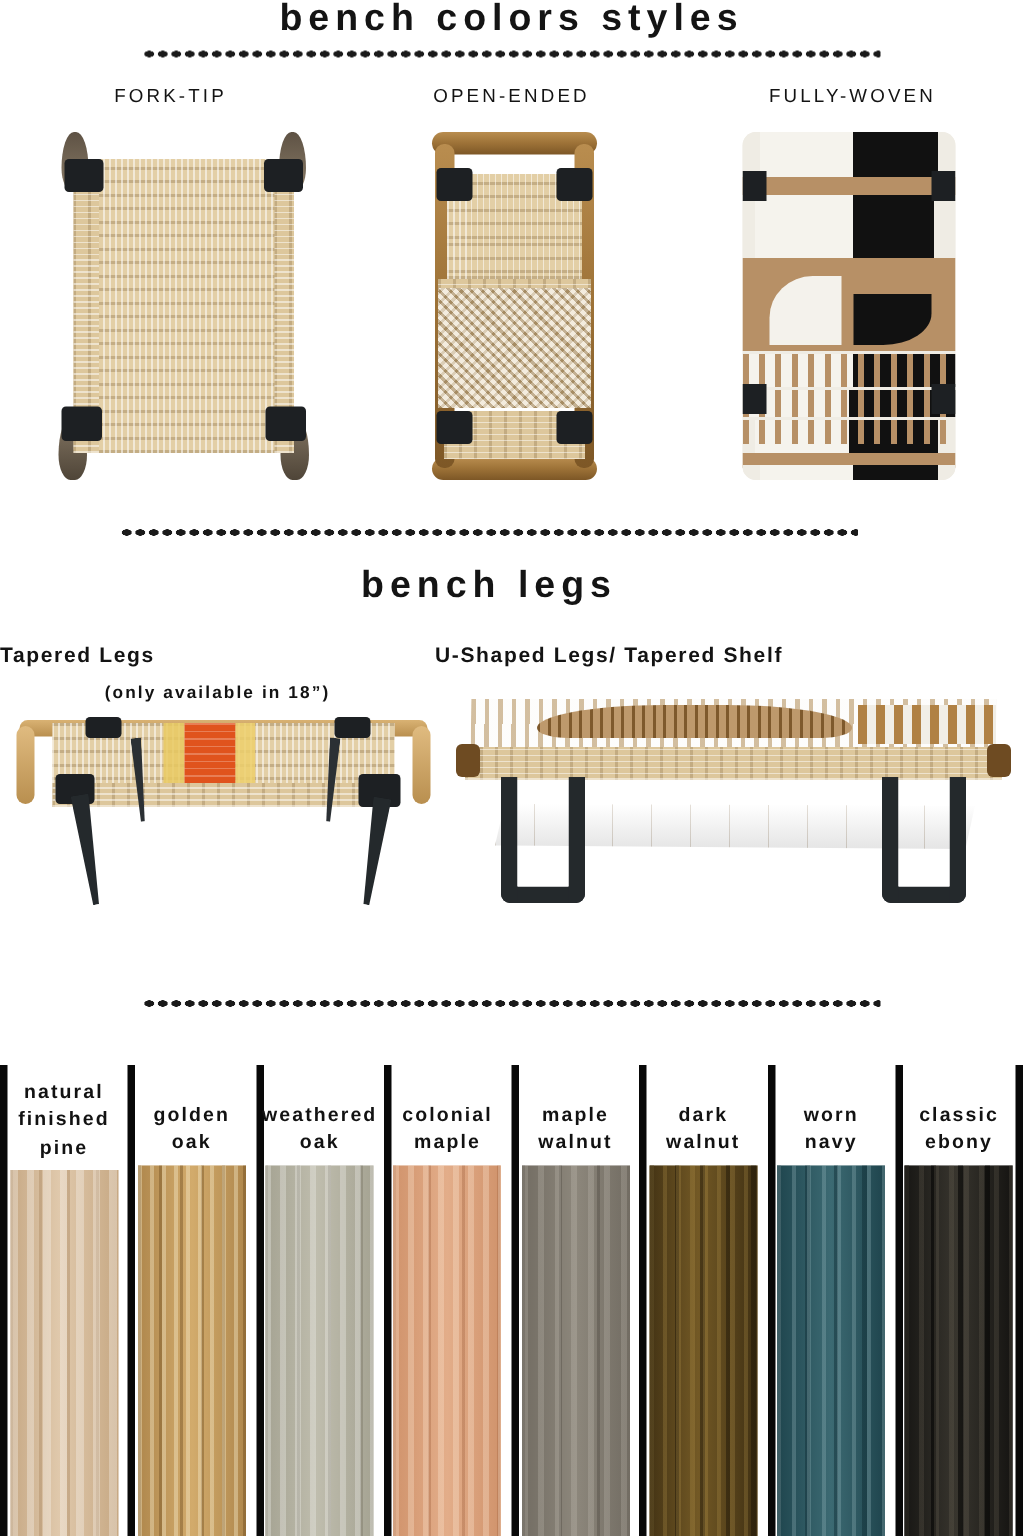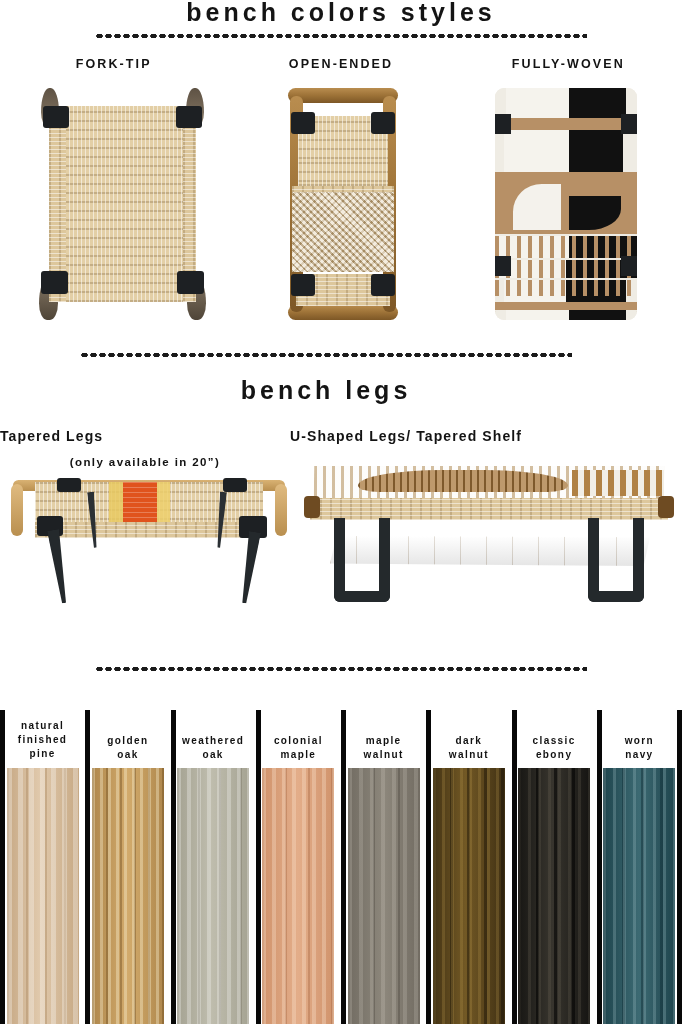--- a/index.html
+++ b/index.html
@@ -10,21 +10,21 @@
   .section-title{
     text-align:center;font-weight:bold;font-size:25px;letter-spacing:4px;
     color:#141414;line-height:1;
   }
   .dots{
     height:6px;margin:8px auto 0 auto;
     background-image:radial-gradient(#1a1a1a 48%, rgba(0,0,0,0) 52%);
     background-size:9px 6px;background-repeat:repeat-x;background-position:left center;
   }
   .item-label{
-    text-align:center;font-weight:bold;font-size:12.5px;letter-spacing:2.1px;color:#131313;
+    text-align:center;font-weight:normal;font-size:12.5px;letter-spacing:2.1px;color:#131313;
   }
   .leg-label{
     text-align:left;font-weight:bold;font-size:14px;letter-spacing:1.1px;color:#131313;
   }
   .leg-sub{
     text-align:center;font-weight:bold;font-size:11.5px;letter-spacing:1.4px;color:#131313;
   }
 
   
   .frame-art{position:relative;}
@@ -52,21 +52,21 @@
   
   #stain-strip{position:absolute;left:0;right:0;bottom:0;display:flex;}
   .stain-col{position:relative;flex:1 1 0;display:flex;flex-direction:column;align-items:center;}
   .stain-col:before,.stain-col:after{
     content:"";position:absolute;top:0;bottom:0;width:5px;background:#080808;
   }
   .stain-col:before{left:0;}
   .stain-col:after{right:0;display:none;}
   .stain-col:last-child:after{display:block;}
   .stain-name{
-    margin-top:9px;text-align:center;font-weight:bold;font-size:10px;letter-spacing:1.4px;
+    margin-top:9px;text-align:center;font-weight:bold;font-size:13px;letter-spacing:1.4px;
     line-height:1.42;color:#121212;z-index:2;padding:0 3px;
   }
   .stain-chip{
     margin-top:6px;width:72px;flex:1 1 auto;
     background-repeat:no-repeat;background-size:100% 100%;
   }
 </style>
 </head>
 <body>
 
@@ -159,21 +159,21 @@
 </div>
 
 <div style="position:absolute;left:0;top:344px;width:652px;">
   <div class="dots" style="width:492px;"></div>
 
   <div class="section-title" style="margin-top:20px;">bench legs</div>
 
   <div style="display:flex;margin-top:25px;">
     <div style="flex:0 0 290px;">
       <div class="leg-label">Tapered Legs</div>
-      <div class="leg-sub" style="margin-top:12px;">(only available in 20”)</div>
+      <div class="leg-sub" style="margin-top:12px;">(only available in 18”)</div>
     </div>
     <div style="flex:1 1 auto;">
       <div class="leg-label">U-Shaped Legs/ Tapered Shelf</div>
     </div>
   </div>
 </div>
 
 <div style="position:absolute;left:5px;top:478px;width:288px;height:130px;">
 
   <div style="position:absolute;left:8px;top:2px;width:272px;height:11px;border-radius:6px;
@@ -309,32 +309,32 @@
       <div>walnut</div>
     </div>
     <div class="stain-chip" style="background-color:#6b5221;background-image:
            repeating-linear-gradient(90deg, rgba(200,165,85,.22) 0 3px, rgba(0,0,0,0) 3px 9px),
            repeating-linear-gradient(90deg, rgba(25,18,6,.45) 0 3px, rgba(0,0,0,0) 3px 17px),
            linear-gradient(90deg, rgba(20,14,5,.45), rgba(150,120,55,.18) 45%, rgba(20,14,5,.50));"></div>
   </div>
 
   <div class="stain-col">
     <div class="stain-name" style="padding-top:15px;">
+      <div>worn</div>
+      <div>navy</div>
+    </div>
+    <div class="stain-chip" style="background-color:#2d5a63;background-image:
+           repeating-linear-gradient(90deg, rgba(170,200,205,.26) 0 3px, rgba(0,0,0,0) 3px 10px),
+           repeating-linear-gradient(90deg, rgba(12,40,48,.42) 0 3px, rgba(0,0,0,0) 3px 19px),
+           linear-gradient(90deg, rgba(10,38,46,.40), rgba(120,170,178,.20) 50%, rgba(10,38,46,.42));"></div>
+  </div>
+
+  <div class="stain-col">
+    <div class="stain-name" style="padding-top:15px;">
       <div>classic</div>
       <div>ebony</div>
     </div>
     <div class="stain-chip" style="background-color:#2f2d28;background-image:
            repeating-linear-gradient(90deg, rgba(120,112,95,.22) 0 3px, rgba(0,0,0,0) 3px 10px),
            repeating-linear-gradient(90deg, rgba(0,0,0,.55) 0 3px, rgba(0,0,0,0) 3px 18px),
            linear-gradient(90deg, rgba(0,0,0,.5), rgba(95,88,72,.18) 48%, rgba(0,0,0,.55));"></div>
   </div>
-
-  <div class="stain-col">
-    <div class="stain-name" style="padding-top:15px;">
-      <div>worn</div>
-      <div>navy</div>
-    </div>
-    <div class="stain-chip" style="background-color:#2d5a63;background-image:
-           repeating-linear-gradient(90deg, rgba(170,200,205,.26) 0 3px, rgba(0,0,0,0) 3px 10px),
-           repeating-linear-gradient(90deg, rgba(12,40,48,.42) 0 3px, rgba(0,0,0,0) 3px 19px),
-           linear-gradient(90deg, rgba(10,38,46,.40), rgba(120,170,178,.20) 50%, rgba(10,38,46,.42));"></div>
-  </div>
 </div>
 
 </body></html>

